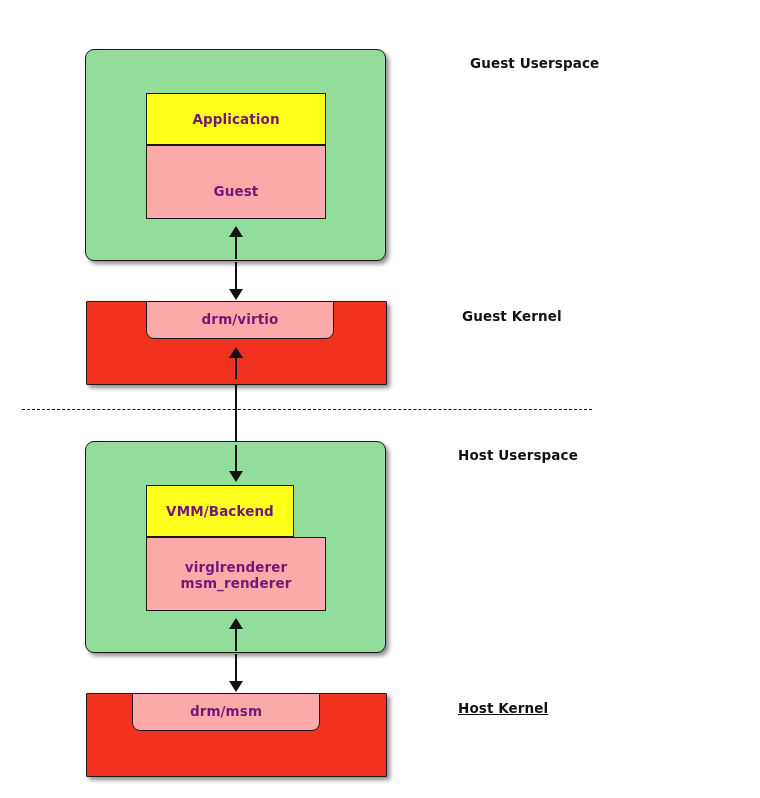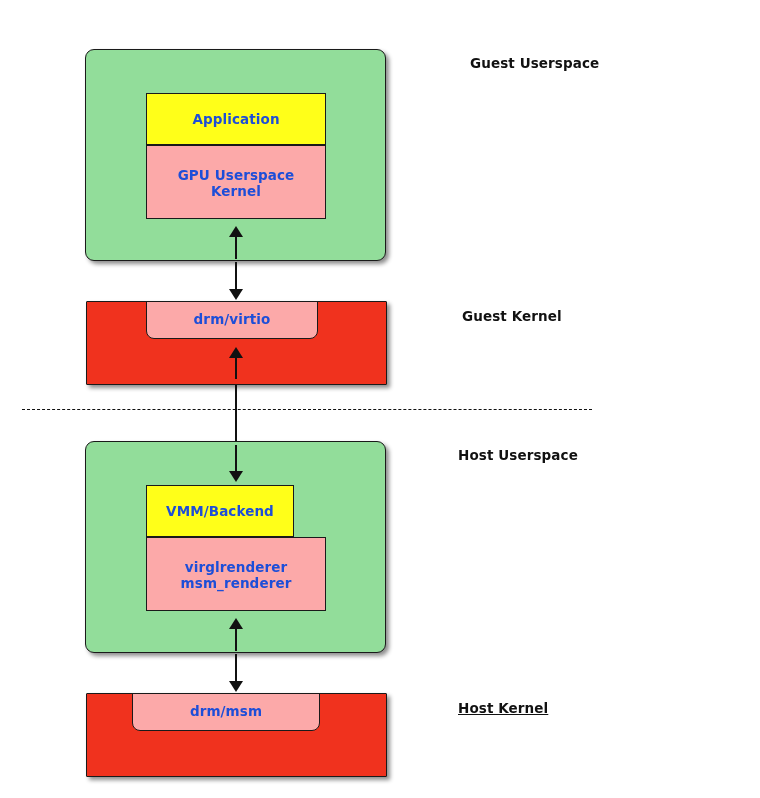--- a/index.html
+++ b/index.html
@@ -11,21 +11,21 @@
   .box{position:absolute;box-sizing:border-box;border:1.6px solid #1a1a1a;}
   .shadow{box-shadow:3px 3px 4px rgba(0,0,0,.45);}
 
   .green{background:#92dd9a;border-radius:9px;}
   .red{background:#f0321e;border-radius:1px;}
   .yellow{background:#ffff19;}
   .pink{background:#fca9a9;}
 
   .boxlabel{
     position:absolute;left:0;right:0;
-    text-align:center;color:#1d4ed8;
+    text-align:center;color:#701a75;
     font-weight:bold;font-size:13.5px;line-height:16px;
     letter-spacing:.1px;
   }
 
   
   .clip{position:absolute;overflow:hidden;}
 
   
   .caption{
     position:absolute;color:#111;font-weight:bold;
@@ -53,41 +53,40 @@
 <div class="canvas">
 
   <div class="box green shadow" style="left:85px;top:49px;width:301px;height:212px;">
   </div>
 
   <div class="box yellow" style="left:146px;top:93px;width:180px;height:52px;">
     <div class="boxlabel" style="top:17px;">Application</div>
   </div>
 
   <div class="box pink" style="left:146px;top:145px;width:180px;height:74px;">
-    <div class="boxlabel" style="top:21px;">GPU Userspace</div>
-    <div class="boxlabel" style="top:37px;">Kernel</div>
+    <div class="boxlabel" style="top:37px;">Guest</div>
   </div>
 
   <div class="arrow up" style="left:229px;top:226px;height:33px;">
     <div class="head"></div>
       <div class="stem"></div>
   </div>
 
   <div class="arrow down" style="left:229px;top:262px;height:38px;">
     <div class="stem"></div>
       <div class="head"></div>
   </div>
 
   <div class="caption" style="left:458px;top:55px;margin-left:12px;">Guest Userspace</div>
 
   <div class="box red shadow" style="left:86px;top:301px;width:301px;height:84px;">
   </div>
 
   <div class="clip" style="left:146px;top:302px;width:188px;height:37px;">
-    <div class="box pink" style="left:0;top:-10px;width:172px;height:47px;border-radius:0 0 8px 8px;">
+    <div class="box pink" style="left:0;top:-10px;width:188px;height:47px;border-radius:0 0 8px 8px;">
       <div class="boxlabel" style="top:18px;">drm/virtio</div>
     </div>
   </div>
 
   <div class="arrow up" style="left:229px;top:347px;height:32px;">
     <div class="head"></div>
       <div class="stem"></div>
   </div>
 
   <div class="caption" style="left:442px;top:308px;margin-left:20px;">Guest Kernel</div>

